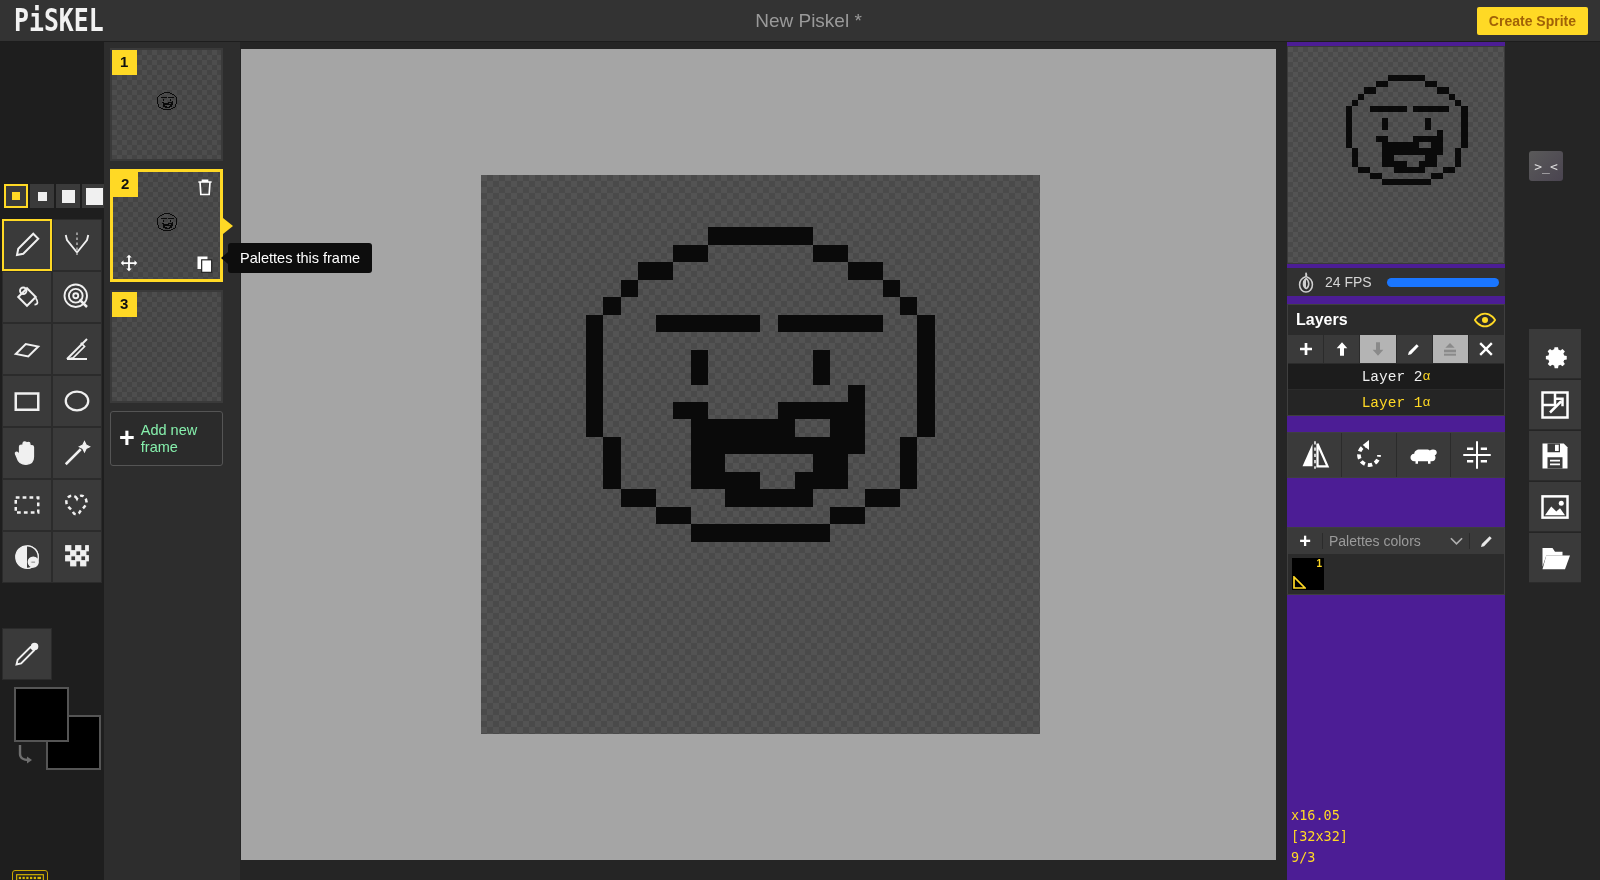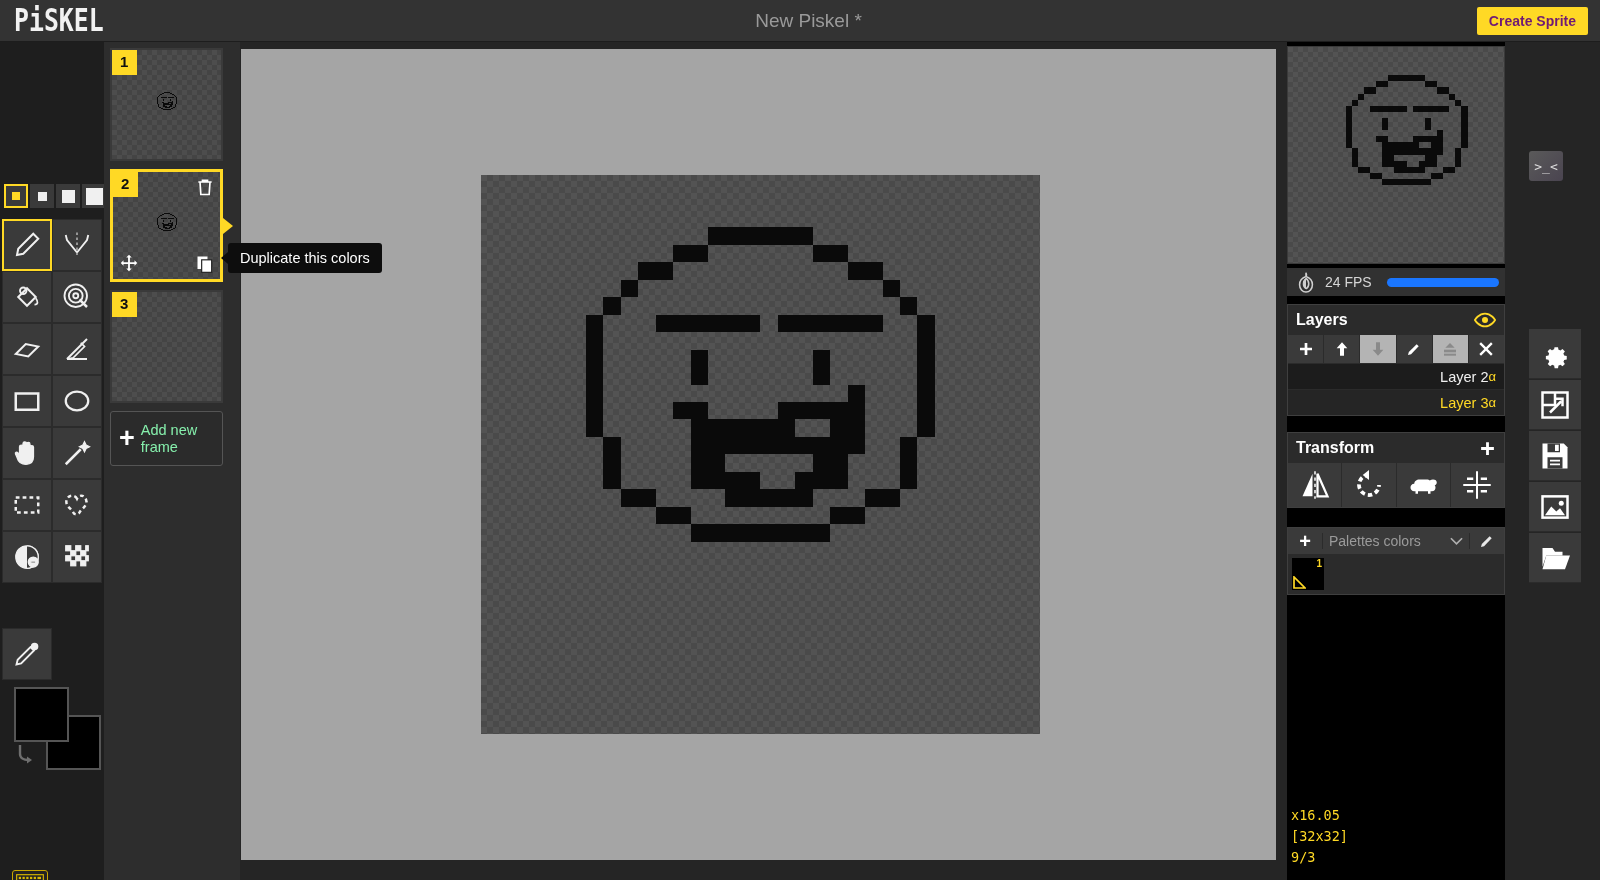--- a/index.html
+++ b/index.html
@@ -21,21 +21,21 @@
     margin-left: 14px; color: #f2f2f2; font-size: 27px; font-weight: bold;
     letter-spacing: 0px; font-family: "DejaVu Sans Mono", monospace;
     transform: scaleY(1.15) scaleX(0.92); transform-origin: left center;
   }
   #doc-title {
     position: absolute; left: 17px; right: 0; text-align: center;
     color: #9a9a9a; font-size: 19px; pointer-events: none;
   }
   #create-sprite {
     position: absolute; right: 12px; top: 7px;
-    background: #ffd925; color: #701a75; font-size: 14px; font-weight: bold;
+    background: #ffd925; color: #a16207; font-size: 14px; font-weight: bold;
     padding: 6px 12px; border: none; border-radius: 2px; cursor: pointer;
   }
 
   
   #toolbox {
     position: absolute; left: 0; top: 42px; width: 104px; height: 838px;
     background: #1e1e1e;
   }
   #pensize-row {
     position: absolute; left: 4px; top: 142px; display: flex; gap: 2px;
@@ -135,21 +135,21 @@
     background:
       linear-gradient(45deg, #4a4a4a 25%, transparent 25%, transparent 75%, #4a4a4a 75%),
       linear-gradient(45deg, #4a4a4a 25%, #535353 25%, #535353 75%, #4a4a4a 75%);
     background-size: 12px 12px; background-position: 0 0, 6px 6px;
   }
   #canvas-wrap svg, #preview-wrap svg, .frame-sprite svg { display: block; }
 
   
   #right {
     position: absolute; left: 1287px; top: 42px; width: 218px; height: 838px;
-    background: #000000;
+    background: #4c1d95;
   }
   #preview-wrap {
     position: absolute; left: 0; top: 4px; width: 218px; height: 218px;
     background:
       linear-gradient(45deg, #4a4a4a 25%, transparent 25%, transparent 75%, #4a4a4a 75%),
       linear-gradient(45deg, #4a4a4a 25%, #535353 25%, #535353 75%, #4a4a4a 75%);
     background-size: 10px 10px; background-position: 0 0, 5px 5px;
     border: 1px solid #3a3a3a;
   }
   #fps-bar {
@@ -174,23 +174,23 @@
   .icon-row { display: flex; height: 28px; background: #333; }
   .icon-btn {
     flex: 1; display: flex; align-items: center; justify-content: center;
     border-right: 1px solid #2b2b2b; cursor: pointer; background: #3a3a3a;
   }
   .icon-btn.disabled { background: #b4b4b4; }
   .icon-btn svg { width: 16px; height: 16px; fill: #fff; }
   .icon-btn.disabled svg { fill: #8a8a8a; }
 
   .layer-row {
-    height: 26px; display: flex; align-items: center; justify-content: flex-end;
+    height: 26px; display: flex; align-items: center; justify-content: center;
     padding: 0 8px; background: #1c1c1c; border-top: 1px solid #2b2b2b;
-    font-size: 14.5px; color: #f0f0f0; cursor: pointer;
+    font-size: 14.5px; color: #f0f0f0; cursor: pointer; font-family: Liberation Mono, monospace;
   }
   .layer-row.sel { color: #ffd925; background: #252525; }
   .layer-row .alpha { color: #ffd925; font-size: 13px; }
 
   .tf-row { display: flex; height: 44px; background: #333; }
   .tf-btn { flex: 1; display: flex; align-items: center; justify-content: center;
             border-right: 1px solid #2b2b2b; background: #3a3a3a; cursor: pointer; }
   .tf-btn svg { width: 30px; height: 30px; fill: #fff; }
 
   #pal-select-row { display: flex; height: 26px; background: #3a3a3a; align-items: center; }
@@ -663,21 +663,21 @@
     <div class="frame">
       <div class="frame-num">3</div>
     </div>
 
     <div id="add-frame">
       <span class="plus">+</span>
       <span class="lbl">Add new frame</span>
     </div>
   </div>
 
-  <div id="tooltip">Duplicate this colors</div>
+  <div id="tooltip">Palettes this frame</div>
 
   <div id="stage">
     <div id="canvas-wrap">
         <svg width="558.72" height="558.72" viewBox="0 0 32 32" shape-rendering="crispEdges" style="margin: 0px auto; position: relative; left: 0.14px; top: 0.14px;">
           <rect x="13" y="3" width="1" height="1" fill="#0a0a0a"></rect>
           <rect x="14" y="3" width="1" height="1" fill="#0a0a0a"></rect>
           <rect x="15" y="3" width="1" height="1" fill="#0a0a0a"></rect>
           <rect x="16" y="3" width="1" height="1" fill="#0a0a0a"></rect>
           <rect x="17" y="3" width="1" height="1" fill="#0a0a0a"></rect>
           <rect x="18" y="3" width="1" height="1" fill="#0a0a0a"></rect>
@@ -962,32 +962,26 @@
           <svg viewBox="0 0 24 24">
               <path d="M4.5 2L12 9.5 19.5 2 22 4.5 14.5 12 22 19.5 19.5 22 12 14.5 4.5 22 2 19.5 9.5 12 2 4.5z"></path>
             </svg>
         </div>
       </div>
       <div class="layer-row">
         <span>Layer 2</span>
         <span class="alpha">α</span>
       </div>
       <div class="layer-row sel">
-        <span>Layer 3</span>
+        <span>Layer 1</span>
         <span class="alpha">α</span>
       </div>
     </div>
 
     <div class="panel" style="top:390px">
-      <div class="panel-title">
-        <span class="t">Transform</span>
-        <svg width="17" height="17" viewBox="0 0 24 24" fill="#fff">
-            <path d="M10 3h4v7h7v4h-7v7h-4v-7H3v-4h7z"></path>
-          </svg>
-      </div>
       <div class="tf-row">
         <div class="tf-btn">
           <svg viewBox="0 0 24 24">
             <path d="M10 3v18H2z" fill="#fff"></path>
             <path d="M14 3v18h8z" fill="none" stroke="#fff" stroke-width="1.8"></path>
             <path d="M12 1v22" stroke="#fff" stroke-width="1.2" stroke-dasharray="2.5 2.5"></path>
           </svg>
         </div>
         <div class="tf-btn">
           <svg viewBox="0 0 24 24">

